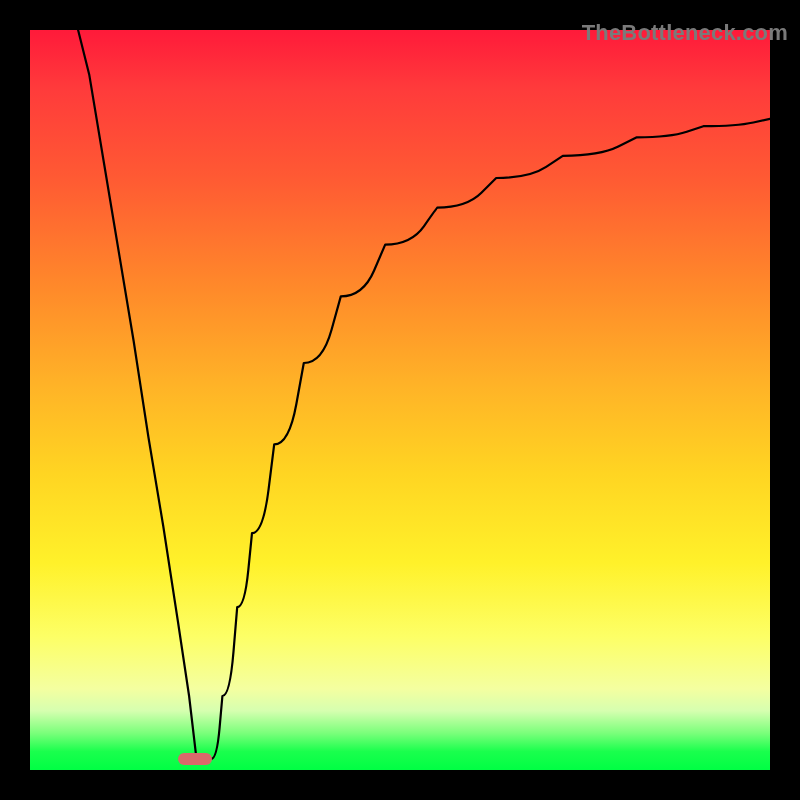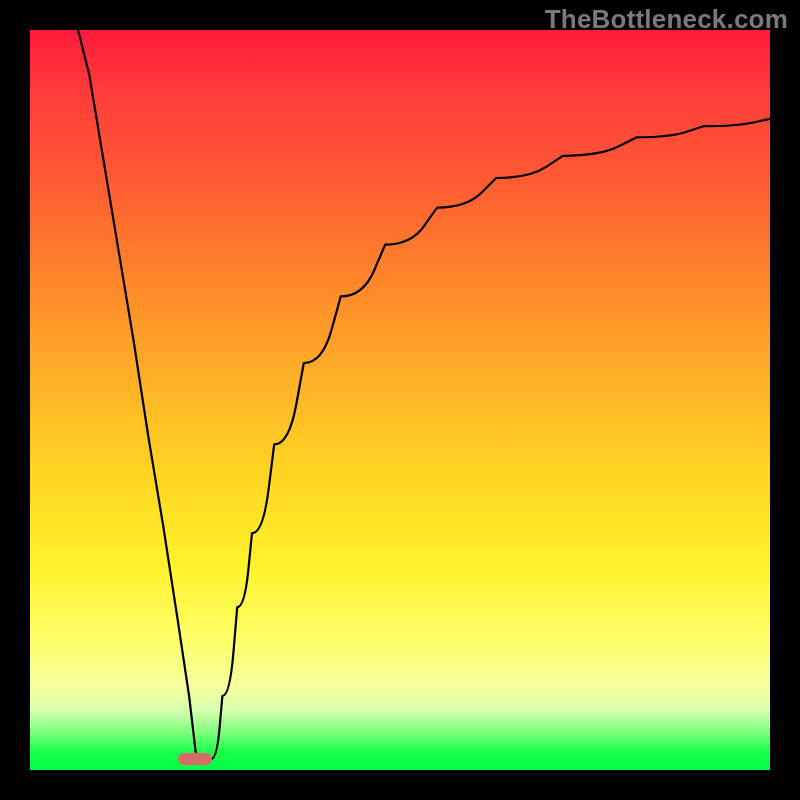--- a/index.html
+++ b/index.html
@@ -11,24 +11,24 @@
     font-family: Arial, Helvetica, sans-serif;
   }
   .frame {
     position: relative;
     width: 800px;
     height: 800px;
     background: #000;
   }
   .watermark {
     position: absolute;
-    top: 4px;
+    top: 20px;
     right: 12px;
     color: #7a7a7a;
-    font-size: 26px;
+    font-size: 22px;
     font-weight: 600;
     letter-spacing: 0.2px;
     z-index: 5;
   }
   .plot-area {
     position: absolute;
     left: 30px;
     top: 30px;
     width: 740px;
     height: 740px;

